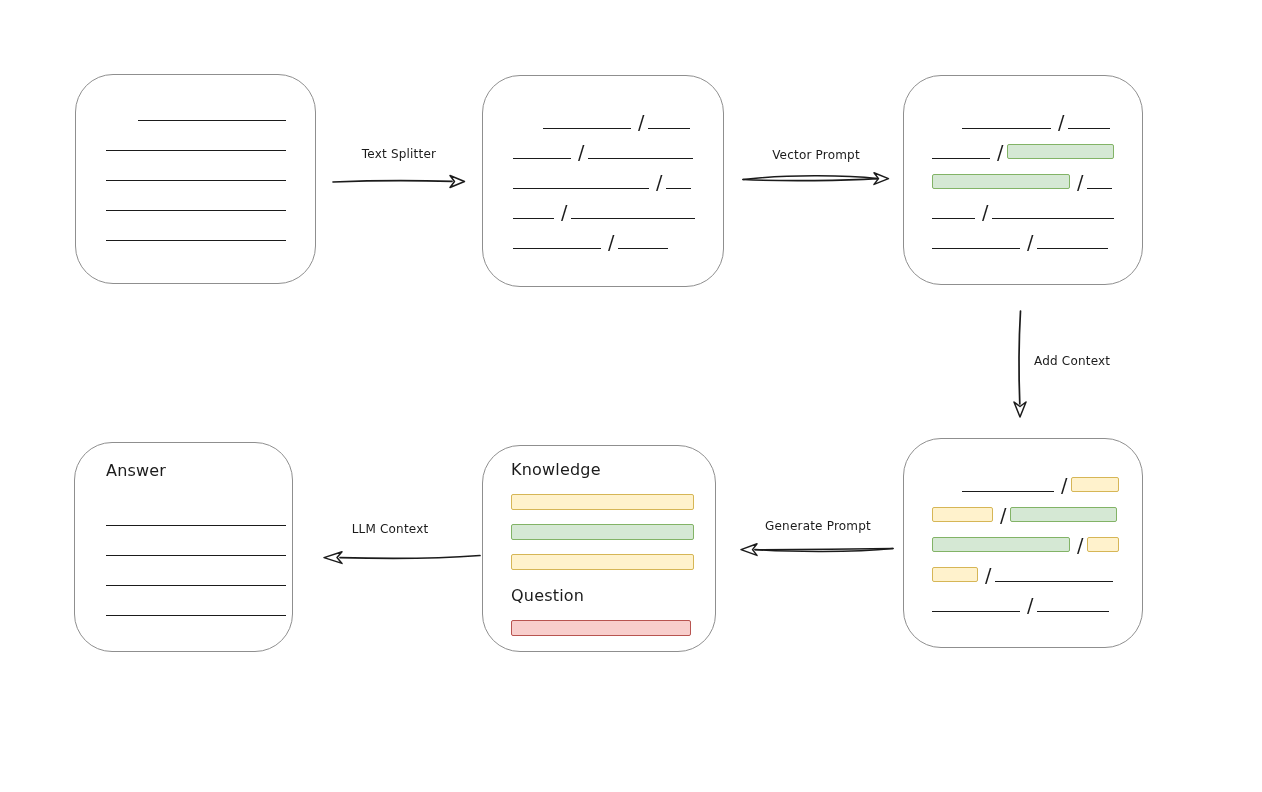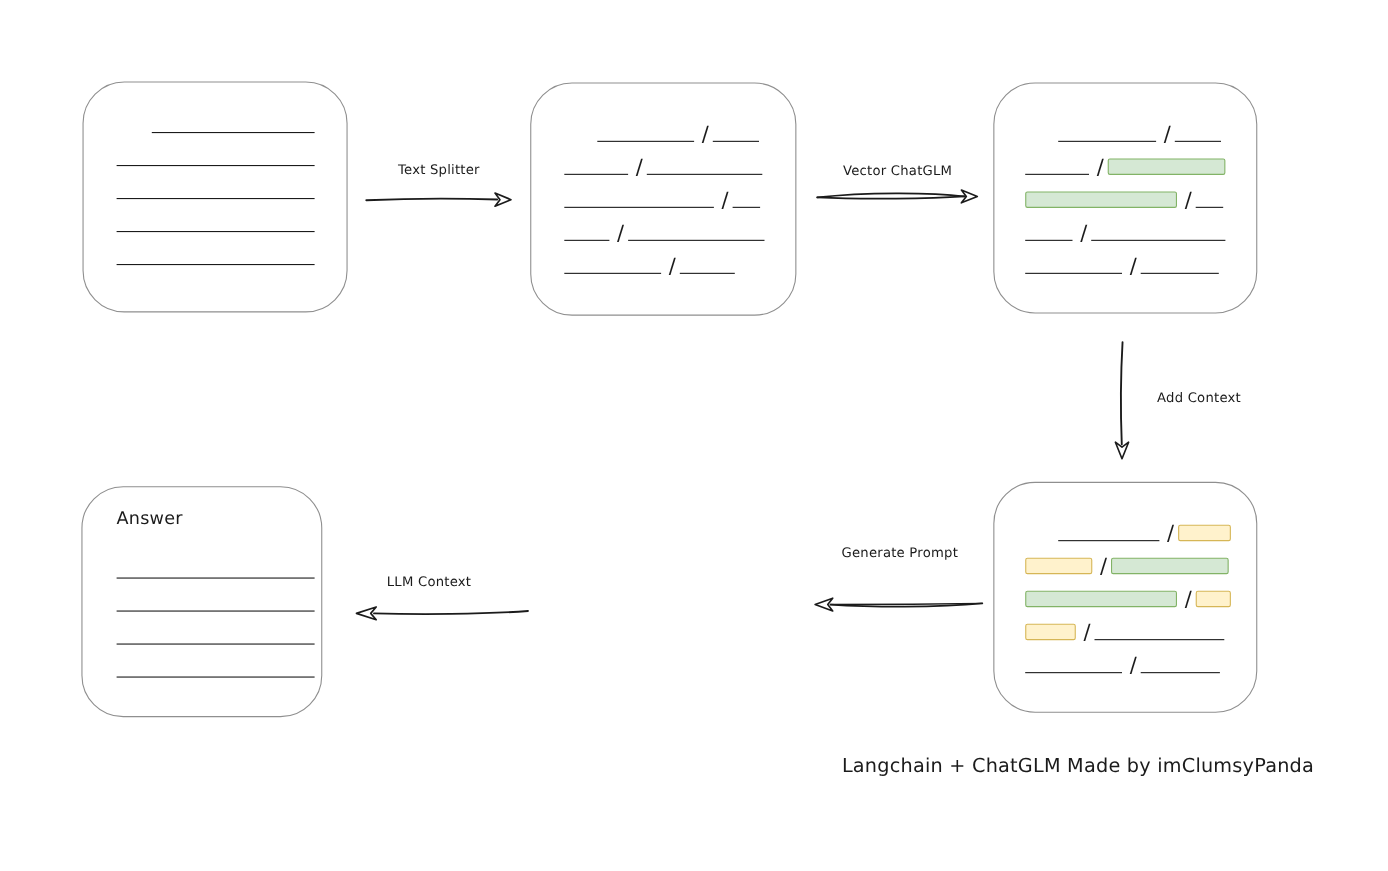--- a/index.html
+++ b/index.html
@@ -175,20 +175,32 @@
           <div class="seg seg-line" style="width: 118px;"></div>
         </div>
         <div class="chunk-row">
           <div class="seg seg-line" style="width: 88px;"></div>
           <span class="slash">/</span>
           <div class="seg seg-line" style="width: 72px;"></div>
         </div>
       </div>
   </div>
 
+  <div class="node" id="box-prompt">
+    <div class="box-label">Knowledge</div>
+    <div>
+        <div class="pbar pbar-yellow"></div>
+        <div class="pbar pbar-green"></div>
+        <div class="pbar pbar-yellow"></div>
+      </div>
+    <div class="box-label" id="prompt-question-label">Question</div>
+    <div>
+        <div class="pbar pbar-red"></div>
+      </div>
+  </div>
 
   <div class="node" id="box-answer">
     <div class="box-label">Answer</div>
     <div class="rows">
         <div class="chunk-row">
           <div class="seg seg-line" style="width: 180px;"></div>
         </div>
         <div class="chunk-row">
           <div class="seg seg-line" style="width: 180px;"></div>
         </div>
@@ -200,41 +212,40 @@
         </div>
       </div>
   </div>
 
   <div class="arrow-label" style="left:333px; top:147px; width:132px;">Text Splitter</div>
   <svg class="arrow-svg" style="left:331px; top:172px;" width="136" height="18" viewBox="0 0 136 18">
     <path d="M2,10 C35,8.6 85,8.2 121,9.4" fill="none" stroke="#1b1b1b" stroke-width="1.7" stroke-linecap="round"></path>
     <path d="M119,3.5 L133.5,9.5 L119,15.5 L123.5,9.5 Z" fill="#fff" stroke="#1b1b1b" stroke-width="1.5" stroke-linejoin="round"></path>
   </svg>
 
-  <div class="arrow-label" style="left:742px; top:148px; width:148px;">Vector ChatGLM</div>
+  <div class="arrow-label" style="left:742px; top:148px; width:148px;">Vector Prompt</div>
   <svg class="arrow-svg" style="left:741px; top:169px;" width="150" height="18" viewBox="0 0 150 18">
     <path d="M2,10.5 C45,5.5 105,5.8 136,9.6" fill="none" stroke="#1b1b1b" stroke-width="1.6" stroke-linecap="round"></path>
     <path d="M2,10.5 C45,12.6 105,11.6 136,9.6" fill="none" stroke="#1b1b1b" stroke-width="1.6" stroke-linecap="round"></path>
     <path d="M133,3.8 L147.5,9.6 L133,15.4 L137.5,9.6 Z" fill="#fff" stroke="#1b1b1b" stroke-width="1.5" stroke-linejoin="round"></path>
   </svg>
 
-  <div class="arrow-label" style="left:1034px; top:354px; width:112px; text-align:center;">Add Context</div>
+  <div class="arrow-label" style="left:1034px; top:354px; width:112px; text-align:left;">Add Context</div>
   <svg class="arrow-svg" style="left:1011px; top:309px;" width="18" height="110" viewBox="0 0 18 110">
     <path d="M9.5,2 C7.6,35 7.6,65 8.8,95" fill="none" stroke="#1b1b1b" stroke-width="1.7" stroke-linecap="round"></path>
     <path d="M3,93 L9,108 L15,93 L9,97.5 Z" fill="#fff" stroke="#1b1b1b" stroke-width="1.5" stroke-linejoin="round"></path>
   </svg>
 
-  <div class="arrow-label" style="left:728px; top:495px; width:180px;">Generate Prompt</div>
+  <div class="arrow-label" style="left:728px; top:519px; width:180px;">Generate Prompt</div>
   <svg class="arrow-svg" style="left:737px; top:541px;" width="158" height="16" viewBox="0 0 158 16">
     <path d="M156,7.5 C115,11.5 55,11 18,8.6" fill="none" stroke="#1b1b1b" stroke-width="1.6" stroke-linecap="round"></path>
     <path d="M156,7.5 C115,8.2 55,8.6 18,8.6" fill="none" stroke="#1b1b1b" stroke-width="1.3" stroke-linecap="round"></path>
     <path d="M20,2.8 L4,8.6 L20,14.4 L15.5,8.6 Z" fill="#fff" stroke="#1b1b1b" stroke-width="1.5" stroke-linejoin="round"></path>
   </svg>
 
   <div class="arrow-label" style="left:322px; top:522px; width:136px;">LLM Context</div>
   <svg class="arrow-svg" style="left:320px; top:549px;" width="162" height="16" viewBox="0 0 162 16">
     <path d="M160,6.5 C120,9.5 60,9.8 20,8.6" fill="none" stroke="#1b1b1b" stroke-width="1.7" stroke-linecap="round"></path>
     <path d="M22,2.8 L4,8.6 L22,14.4 L17,8.6 Z" fill="#fff" stroke="#1b1b1b" stroke-width="1.5" stroke-linejoin="round"></path>
   </svg>
 
-  <div class="caption">Langchain + ChatGLM Made by imClumsyPanda</div>
 
 </div>
 
 </body></html>

